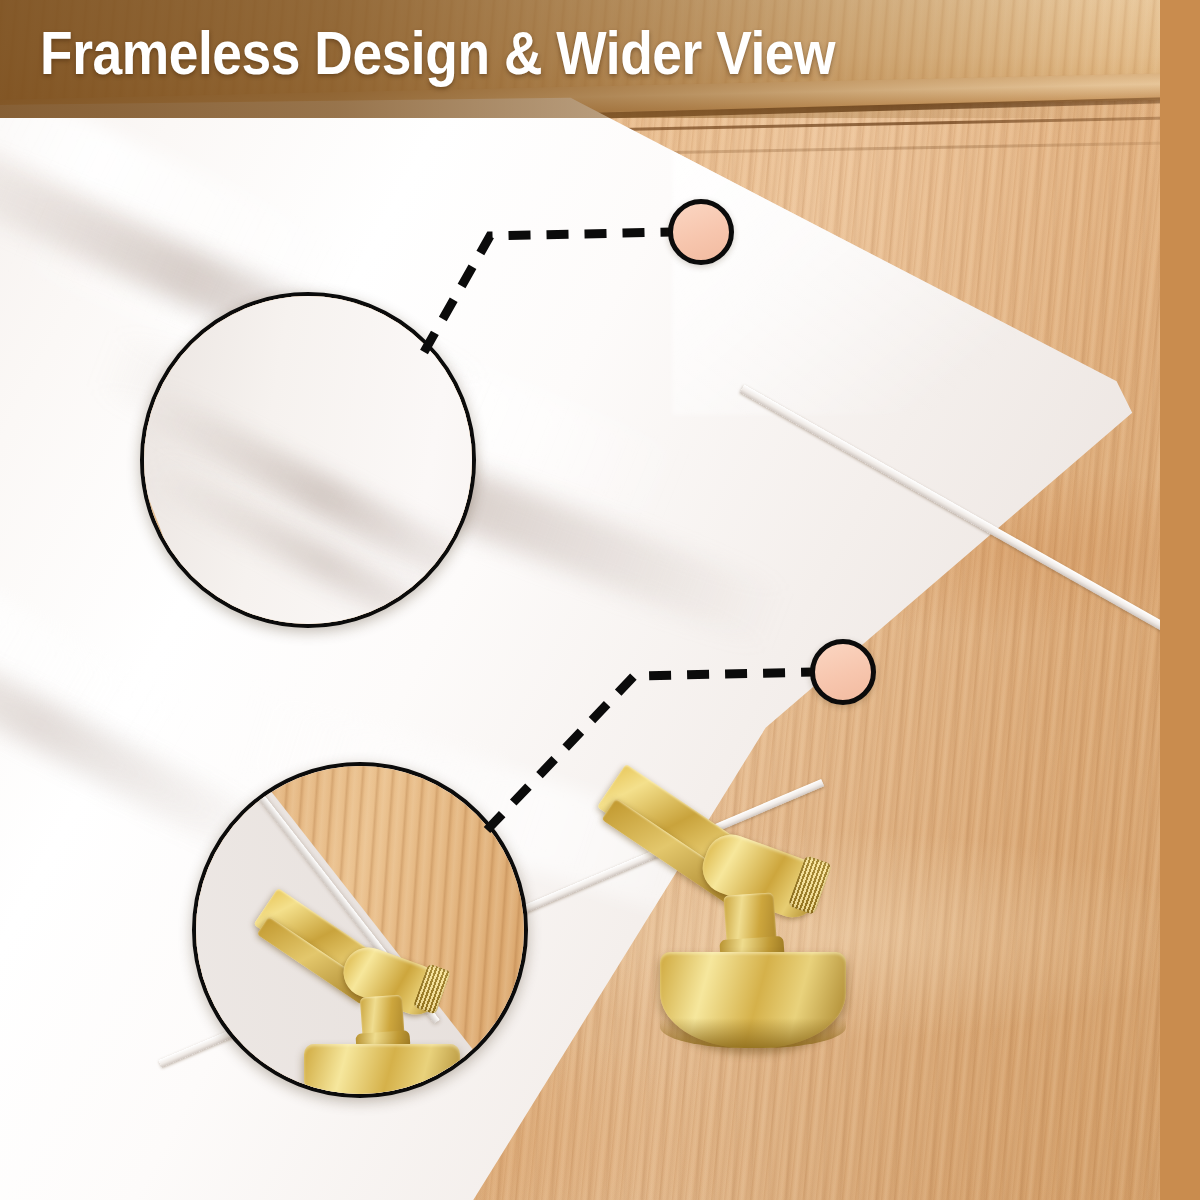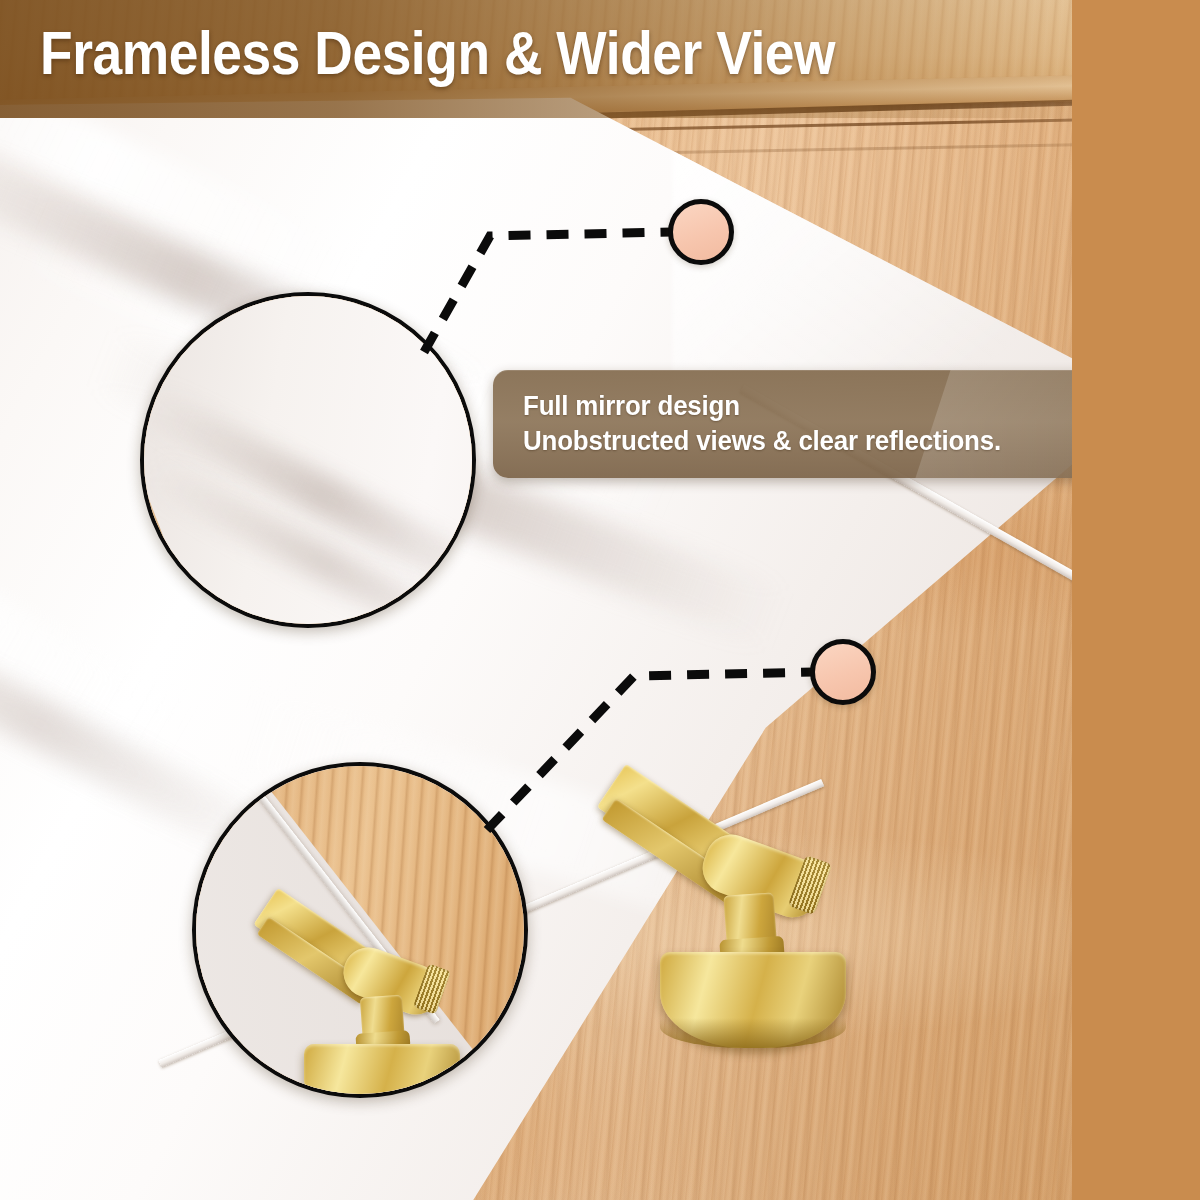--- a/index.html
+++ b/index.html
@@ -4,21 +4,21 @@
 <style>
   * { margin:0; padding:0; box-sizing:border-box; }
   html,body { width:1200px; height:1200px; }
   body {
     font-family:"Liberation Sans", sans-serif;
     background:#c98c4e;
     overflow:hidden;
   }
   #stage {
     position:relative;
-    width:1072px; height:1200px;
+    width:1160px; height:1200px;
     overflow:hidden;
   }
 
   
   .wood-base{
     position:absolute; inset:0;
     background:
       linear-gradient(178deg, rgba(255,255,255,.10) 0%, rgba(0,0,0,.05) 100%),
       linear-gradient(100deg, #e8b988 0%, #edc191 18%, #e7b580 40%, #eec294 62%, #e2ad77 85%, #dfa86f 100%);
   }
@@ -476,20 +476,15 @@
     <polyline points="424,352 490,236 672,232" fill="none" stroke="#0b0b0b" stroke-width="9" stroke-dasharray="22,16" stroke-linecap="butt"></polyline>
     <polyline points="487,830 634,676 814,672" fill="none" stroke="#0b0b0b" stroke-width="9" stroke-dasharray="22,16" stroke-linecap="butt"></polyline>
   </svg>
 
   <div class="dot" style="left:668px; top:199px; width:66px; height:66px;"></div>
   <div class="dot" style="left:810px; top:639px; width:66px; height:66px;"></div>
 
   <div class="header-band"></div>
   <div class="title">Frameless Design &amp; Wider View</div>
 
-  <div class="callout" style="left:493px; top:370px; width:657px; height:108px;">
-    <div class="sheen" style="left:440px; width:230px; transform:skewX(-18deg);"></div>
-    <div class="line">Full mirror design</div>
-    <div class="line">Unobstructed views &amp; clear reflections.</div>
-  </div>
 
 
 </div>
 
 </body></html>

